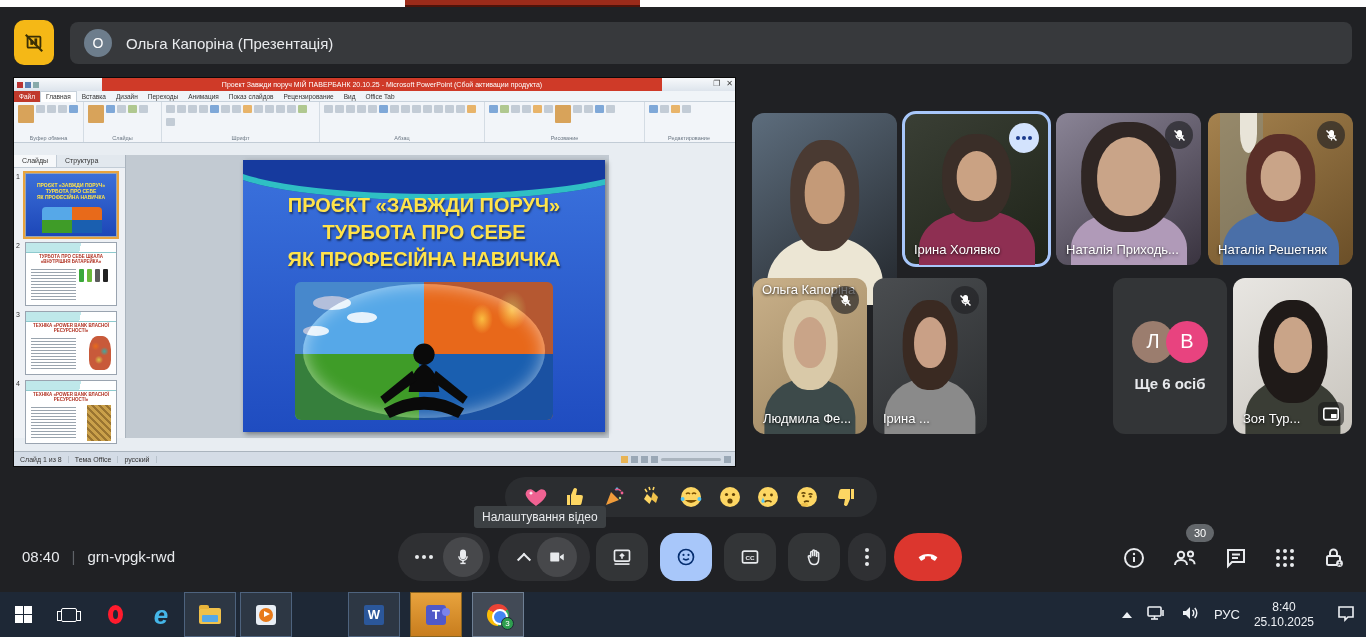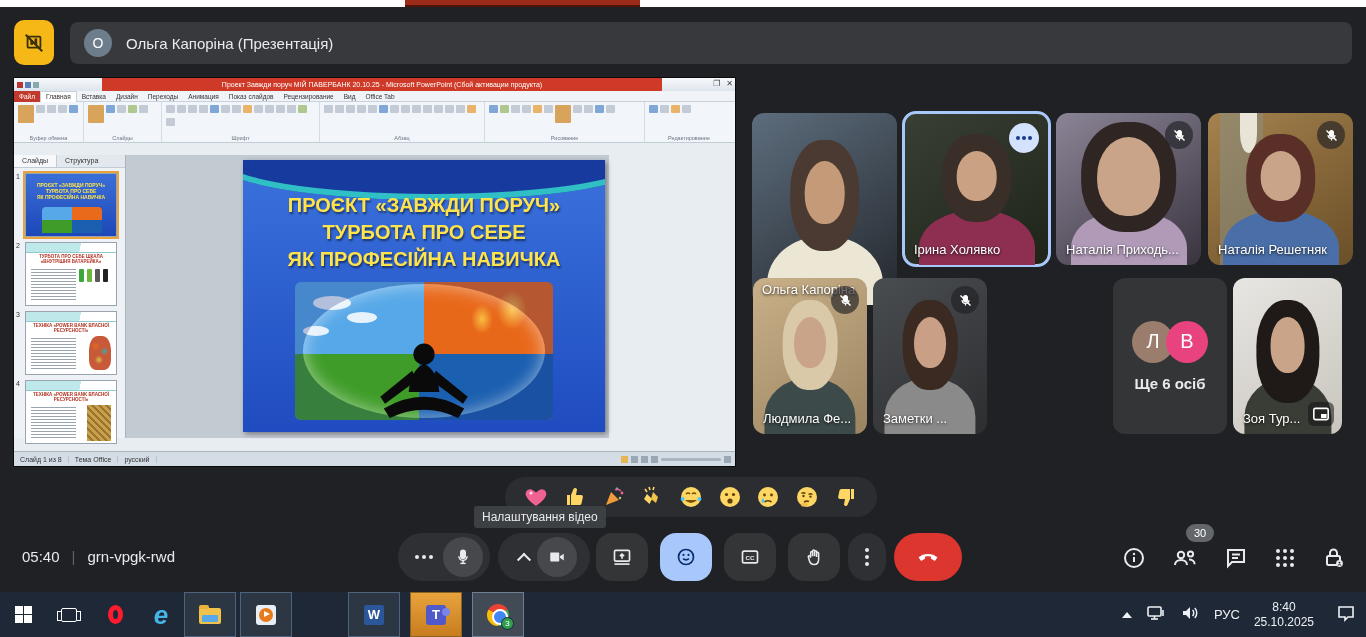--- a/index.html
+++ b/index.html
@@ -507,33 +507,33 @@
     <div class="mute-badge">
       <svg width="15" height="15" viewBox="0 0 24 24">
           <g fill="none" stroke="#fff" stroke-width="2">
         <path d="M12 4a3 3 0 0 1 3 3v4a3 3 0 0 1-6 0V7a3 3 0 0 1 3-3z" fill="#fff"></path>
         <path d="M6.5 11a5.5 5.5 0 0 0 11 0"></path>
             <line x1="12" y1="16.5" x2="12" y2="20"></line>
         <line x1="4" y1="4" x2="20" y2="20" stroke-width="2.4"></line>
           </g>
         </svg>
     </div>
-    <div class="tile-name">Заметки ...</div>
+    <div class="tile-name">Ірина ...</div>
   </div>
 
 
   <div class="tile overflow-tile" style="left:1113px;top:278px;width:114px;height:156px;">
     <div class="ov-avatars">
       <div class="ov-av a1">Л</div>
       <div class="ov-av a2">В</div>
     </div>
     <div class="ov-label">Ще 6 осіб</div>
   </div>
 
-  <div class="tile" style="left:1233px;top:278px;width:109px;height:156px;--bgA:#e8e6e2;--bgB:#c9c5be;--hair:#1f1a18;--face:#c9a488;--body:#3a3d35;">
+  <div class="tile" style="left:1233px;top:278px;width:119px;height:156px;--bgA:#e8e6e2;--bgB:#c9c5be;--hair:#1f1a18;--face:#c9a488;--body:#3a3d35;">
     <div class="p-body"></div>
     <div class="p-hair" style="width:58%;height:66%"></div>
     <div class="p-face" style="width:32%;height:36%"></div>
     <div class="pip-badge">
       <svg width="16" height="14" viewBox="0 0 20 16">
           <rect x="1" y="1" width="18" height="14" rx="2" fill="none" stroke="#fff" stroke-width="2"></rect>
           <rect x="10" y="8" width="7" height="5" fill="#fff"></rect>
         </svg>
     </div>
     <div class="tile-name">Зоя Тур...</div>
@@ -605,21 +605,21 @@
       </span>
     <span class="reaction">
       <svg width="24" height="24" viewBox="0 0 24 24" style="transform:rotate(180deg)">
           <path d="M4 10h3v10H4zM8 20h8.5a2 2 0 0 0 2-1.6l1.3-6A2 2 0 0 0 17.8 10H13l.8-4.2A1.8 1.8 0 0 0 10.5 4L8 10z" fill="#fdd663"></path>
         </svg>
       </span>
   </div>
   <div class="tooltip">Налаштування відео</div>
 
   <div class="ctrl-left">
-    <span>05:40</span>
+    <span>08:40</span>
     <span class="sep">|</span>
     <span>grn-vpgk-rwd</span>
   </div>
 
   <div class="cpill" style="left:398px;width:92px">
     <div class="dots-h">
         <i></i>
         <i></i>
         <i></i>
       </div>

